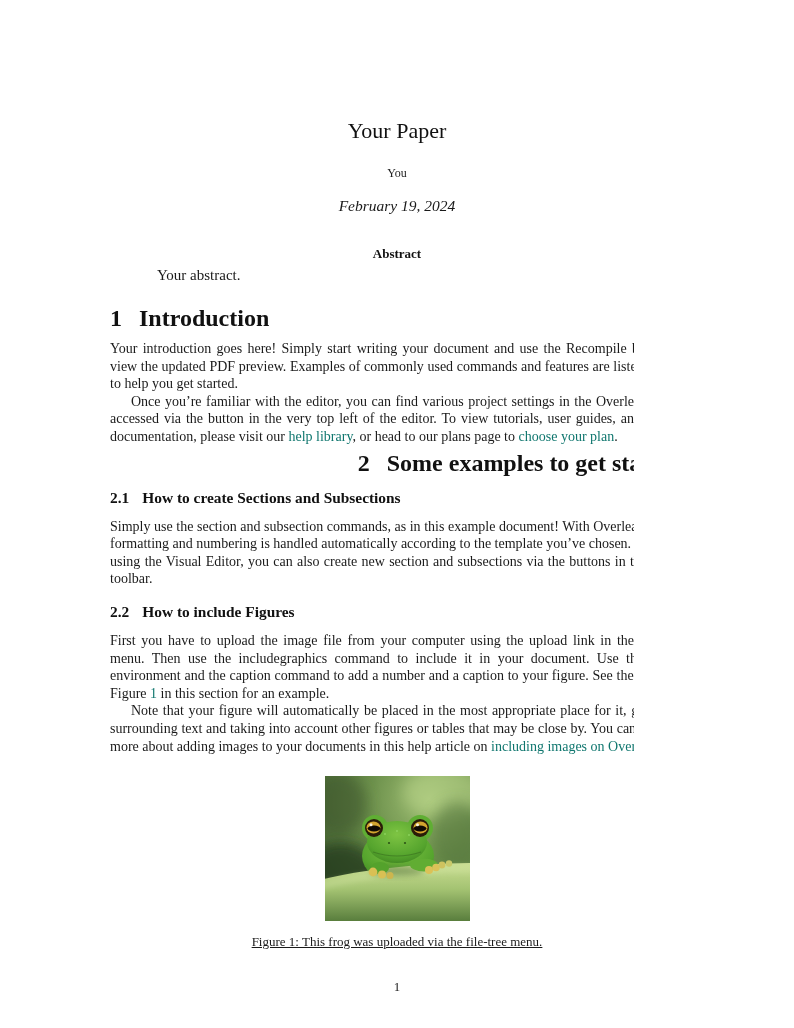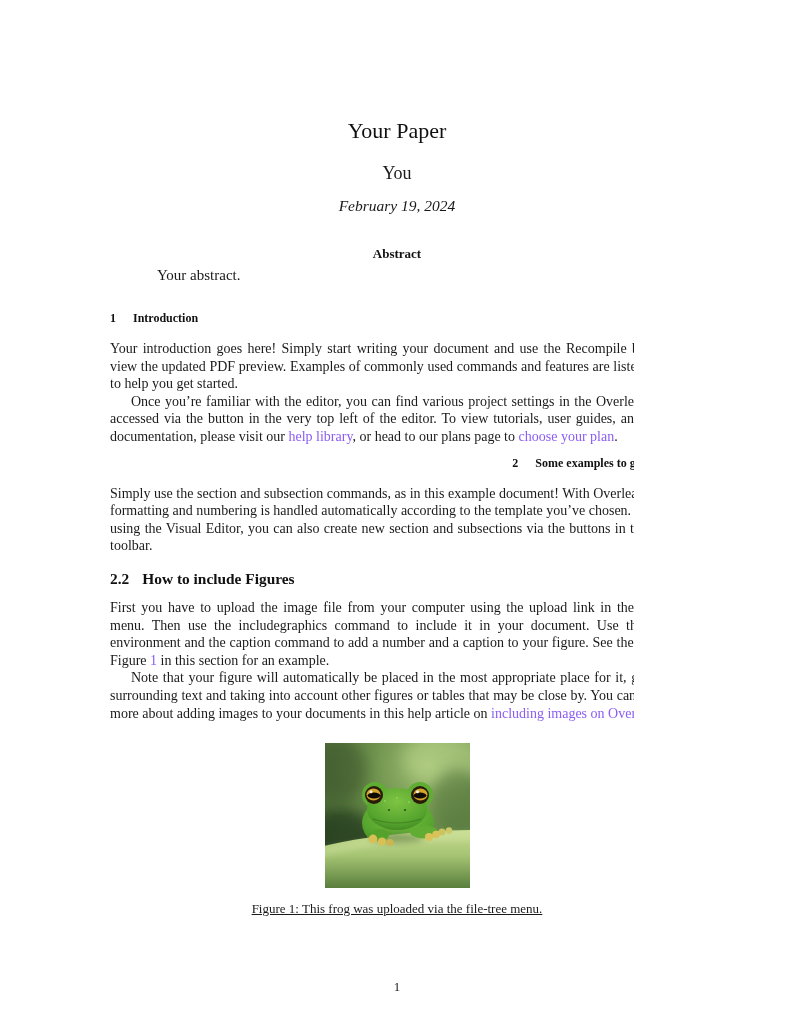--- a/index.html
+++ b/index.html
@@ -6,32 +6,32 @@
   .page{
     position:relative;
     width:634px;height:1028px;
     background:#ffffff;
     font-family:"Liberation Serif","DejaVu Serif",serif;
     color:#1a1a1a;
     overflow:hidden;
   }
   .content{position:absolute;left:110px;top:0;width:574px;}
   .doc-title{margin-top:118px;font-size:22px;line-height:26px;text-align:center;color:#111;}
-  .doc-author{margin-top:20px;font-size:18px;line-height:19px;text-align:center;}
+  .doc-author{margin-top:20px;font-size:12px;line-height:19px;text-align:center;}
   .doc-date{margin-top:13px;font-size:15.5px;line-height:19px;text-align:center;font-style:italic;}
   .abstract-heading{margin-top:31px;font-size:13px;line-height:16px;font-weight:bold;text-align:center;color:#111;}
   .abstract-text{margin-top:5px;font-size:15px;line-height:16px;margin-left:47px;margin-right:47px;text-align:justify;}
-  h1.sec{font-size:12px;line-height:22px;font-weight:bold;color:#111;margin:24px 0 0 0;}
+  h1.sec{font-size:24px;line-height:22px;font-weight:bold;color:#111;margin:24px 0 0 0;}
   h2.subsec{font-size:15.4px;line-height:19px;font-weight:bold;color:#111;margin:14px 0 0 0;}
   .sec-num{display:inline-block;margin-right:17px;}
   .subsec-num{display:inline-block;margin-right:13px;}
   p.body{margin:0;font-size:14px;line-height:17.6px;text-align:justify;hyphens:none;}
   p.mt{margin-top:11px;}
   p.indent{text-indent:21px;}
-  .link{color:#8b5cf6;text-decoration:none;cursor:pointer;}
+  .link{color:#0f766e;text-decoration:none;cursor:pointer;}
   figure.fig{margin:21px 0 0 0;text-align:center;text-decoration:underline;}
   .fig-img{width:145px;height:145px;display:inline-block;vertical-align:top;}
   figcaption.fig-cap{margin-top:13px;font-size:13px;line-height:16px;text-align:center;}
   .page-number{position:absolute;top:979px;left:0;width:794px;text-align:center;font-size:13px;color:#222;}
 </style>
 </head>
 <body>
 
 <div class="page">
   <div class="content">
@@ -43,20 +43,21 @@
     <div class="abstract-heading">Abstract</div>
     <div class="abstract-text">Your abstract.</div>
 
     <h1 class="sec"><span class="sec-num">1</span><span>Introduction</span></h1>
 
     <p class="body mt">Your introduction goes here! Simply start writing your document and use the Recompile button to view the updated PDF preview. Examples of commonly used commands and features are listed below, to help you get started.</p>
     <p class="body indent"><span>Once you’re familiar with the editor, you can find various project settings in the Overleaf menu, accessed via the button in the very top left of the editor. To view tutorials, user guides, and further documentation, please visit our </span><a class="link">help library</a><span>, or head to our plans page to </span><a class="link">choose your plan</a><span>.</span></p>
 
     <h1 class="sec" style="margin-top:6px;text-align:right;"><span class="sec-num">2</span><span>Some examples to get started</span></h1>
 
+    <h2 class="subsec"><span class="subsec-num">2.1</span><span>How to create Sections and Subsections</span></h2>
 
     <p class="body mt">Simply use the section and subsection commands, as in this example document! With Overleaf, all the formatting and numbering is handled automatically according to the template you’ve chosen. If you’re using the Visual Editor, you can also create new section and subsections via the buttons in the editor toolbar.</p>
 
     <h2 class="subsec"><span class="subsec-num">2.2</span><span>How to include Figures</span></h2>
 
     <p class="body mt"><span>First you have to upload the image file from your computer using the upload link in the file-tree menu. Then use the includegraphics command to include it in your document. Use the figure environment and the caption command to add a number and a caption to your figure. See the code for Figure </span><a class="link">1</a><span> in this section for an example.</span></p>
     <p class="body indent"><span>Note that your figure will automatically be placed in the most appropriate place for it, given the surrounding text and taking into account other figures or tables that may be close by. You can find out more about adding images to your documents in this help article on </span><a class="link">including images on Overleaf</a><span>.</span></p>
 
     <figure class="fig">
       <svg class="fig-img" viewBox="0 0 145 145" role="img">

